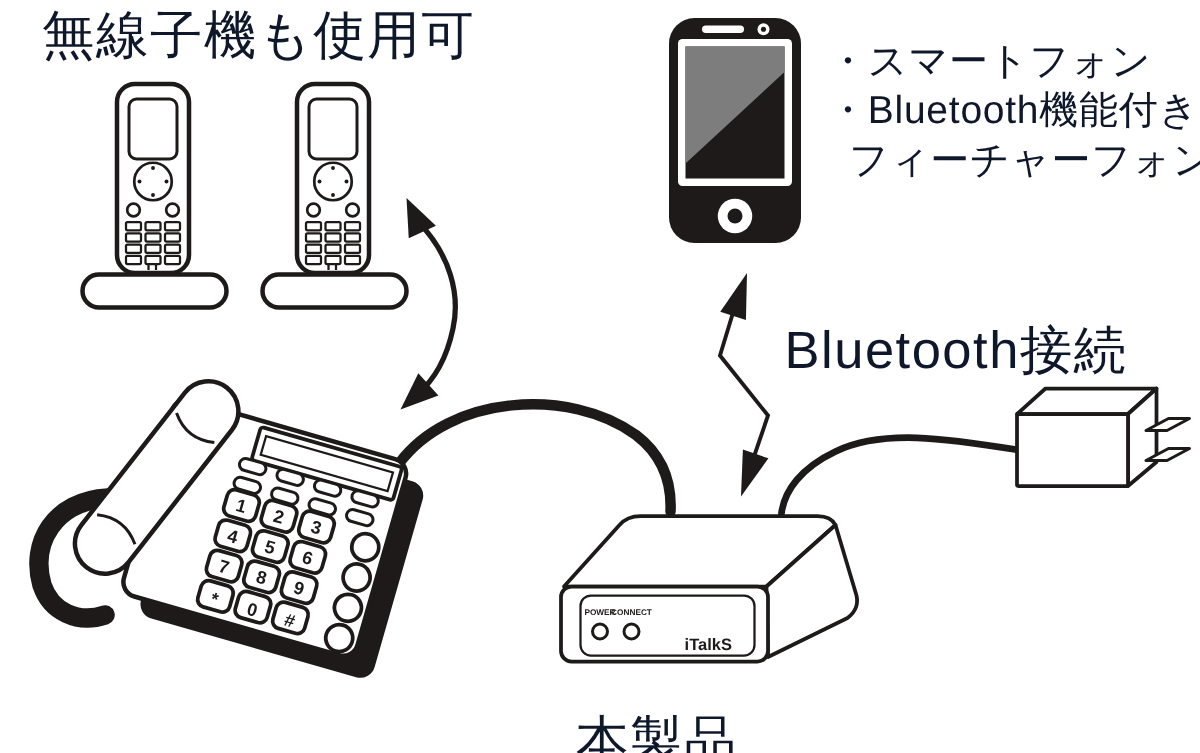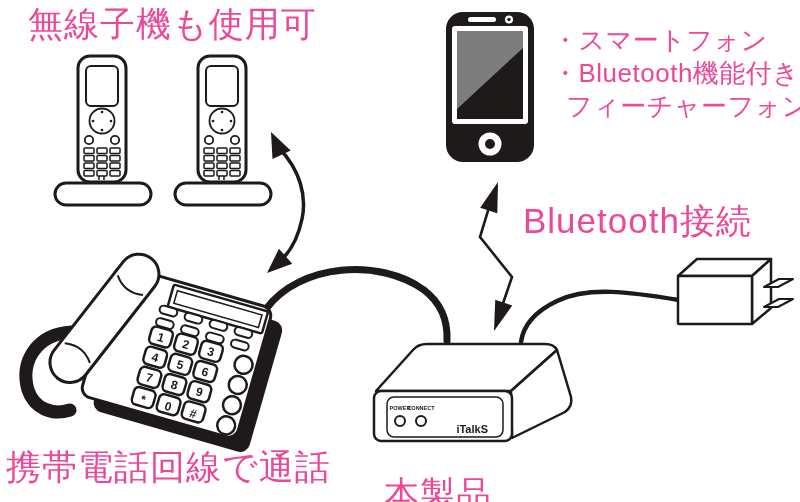--- a/index.html
+++ b/index.html
@@ -1,21 +1,21 @@
 <!DOCTYPE html>
 <html lang="ja"><head>
 <meta charset="utf-8">
 <style>
   html,body{margin:0;padding:0;background:#fff;}
   .stage{
     position:relative;width:800px;height:502px;background:#fff;overflow:hidden;
     font-family:"Liberation Sans","DejaVu Sans",sans-serif;color:#1d1a19;
   }
   .stage svg{position:absolute;left:0;top:0;}
-  .lbl{position:absolute;white-space:nowrap;color:#ec4899;}
+  .lbl{position:absolute;white-space:nowrap;color:#0f172a;}
   .lbl-big{font-size:35px;line-height:40px;letter-spacing:1px;}
   .lbl-list{font-size:26px;line-height:33px;letter-spacing:0.5px;}
   .indent{padding-left:14px;}
 </style>
 </head>
 <body>
 
 <div class="stage">
 
   <svg width="800" height="502" viewBox="0 0 800 502">
@@ -157,19 +157,18 @@
   </svg>
 
   <div class="lbl lbl-big" style="left:28px;top:4px;">無線子機も使用可</div>
 
   <div class="lbl lbl-list" style="left:552px;top:24px;">
     <div>・スマートフォン</div>
     <div>・Bluetooth機能付き</div>
     <div class="indent">フィーチャーフォン</div>
   </div>
 
-  <div class="lbl lbl-big" style="left:523px;top:201px;">Bluetooth接続</div>
+  <div class="lbl lbl-big" style="left:523px;top:214px;">Bluetooth接続</div>
 
-  <div class="lbl lbl-big" style="left:6px;top:447px;">携帯電話回線で通話</div>
 
   <div class="lbl lbl-big" style="left:384px;top:450px;margin-top:24px;">本製品</div>
 
 </div>
 
 </body></html>

